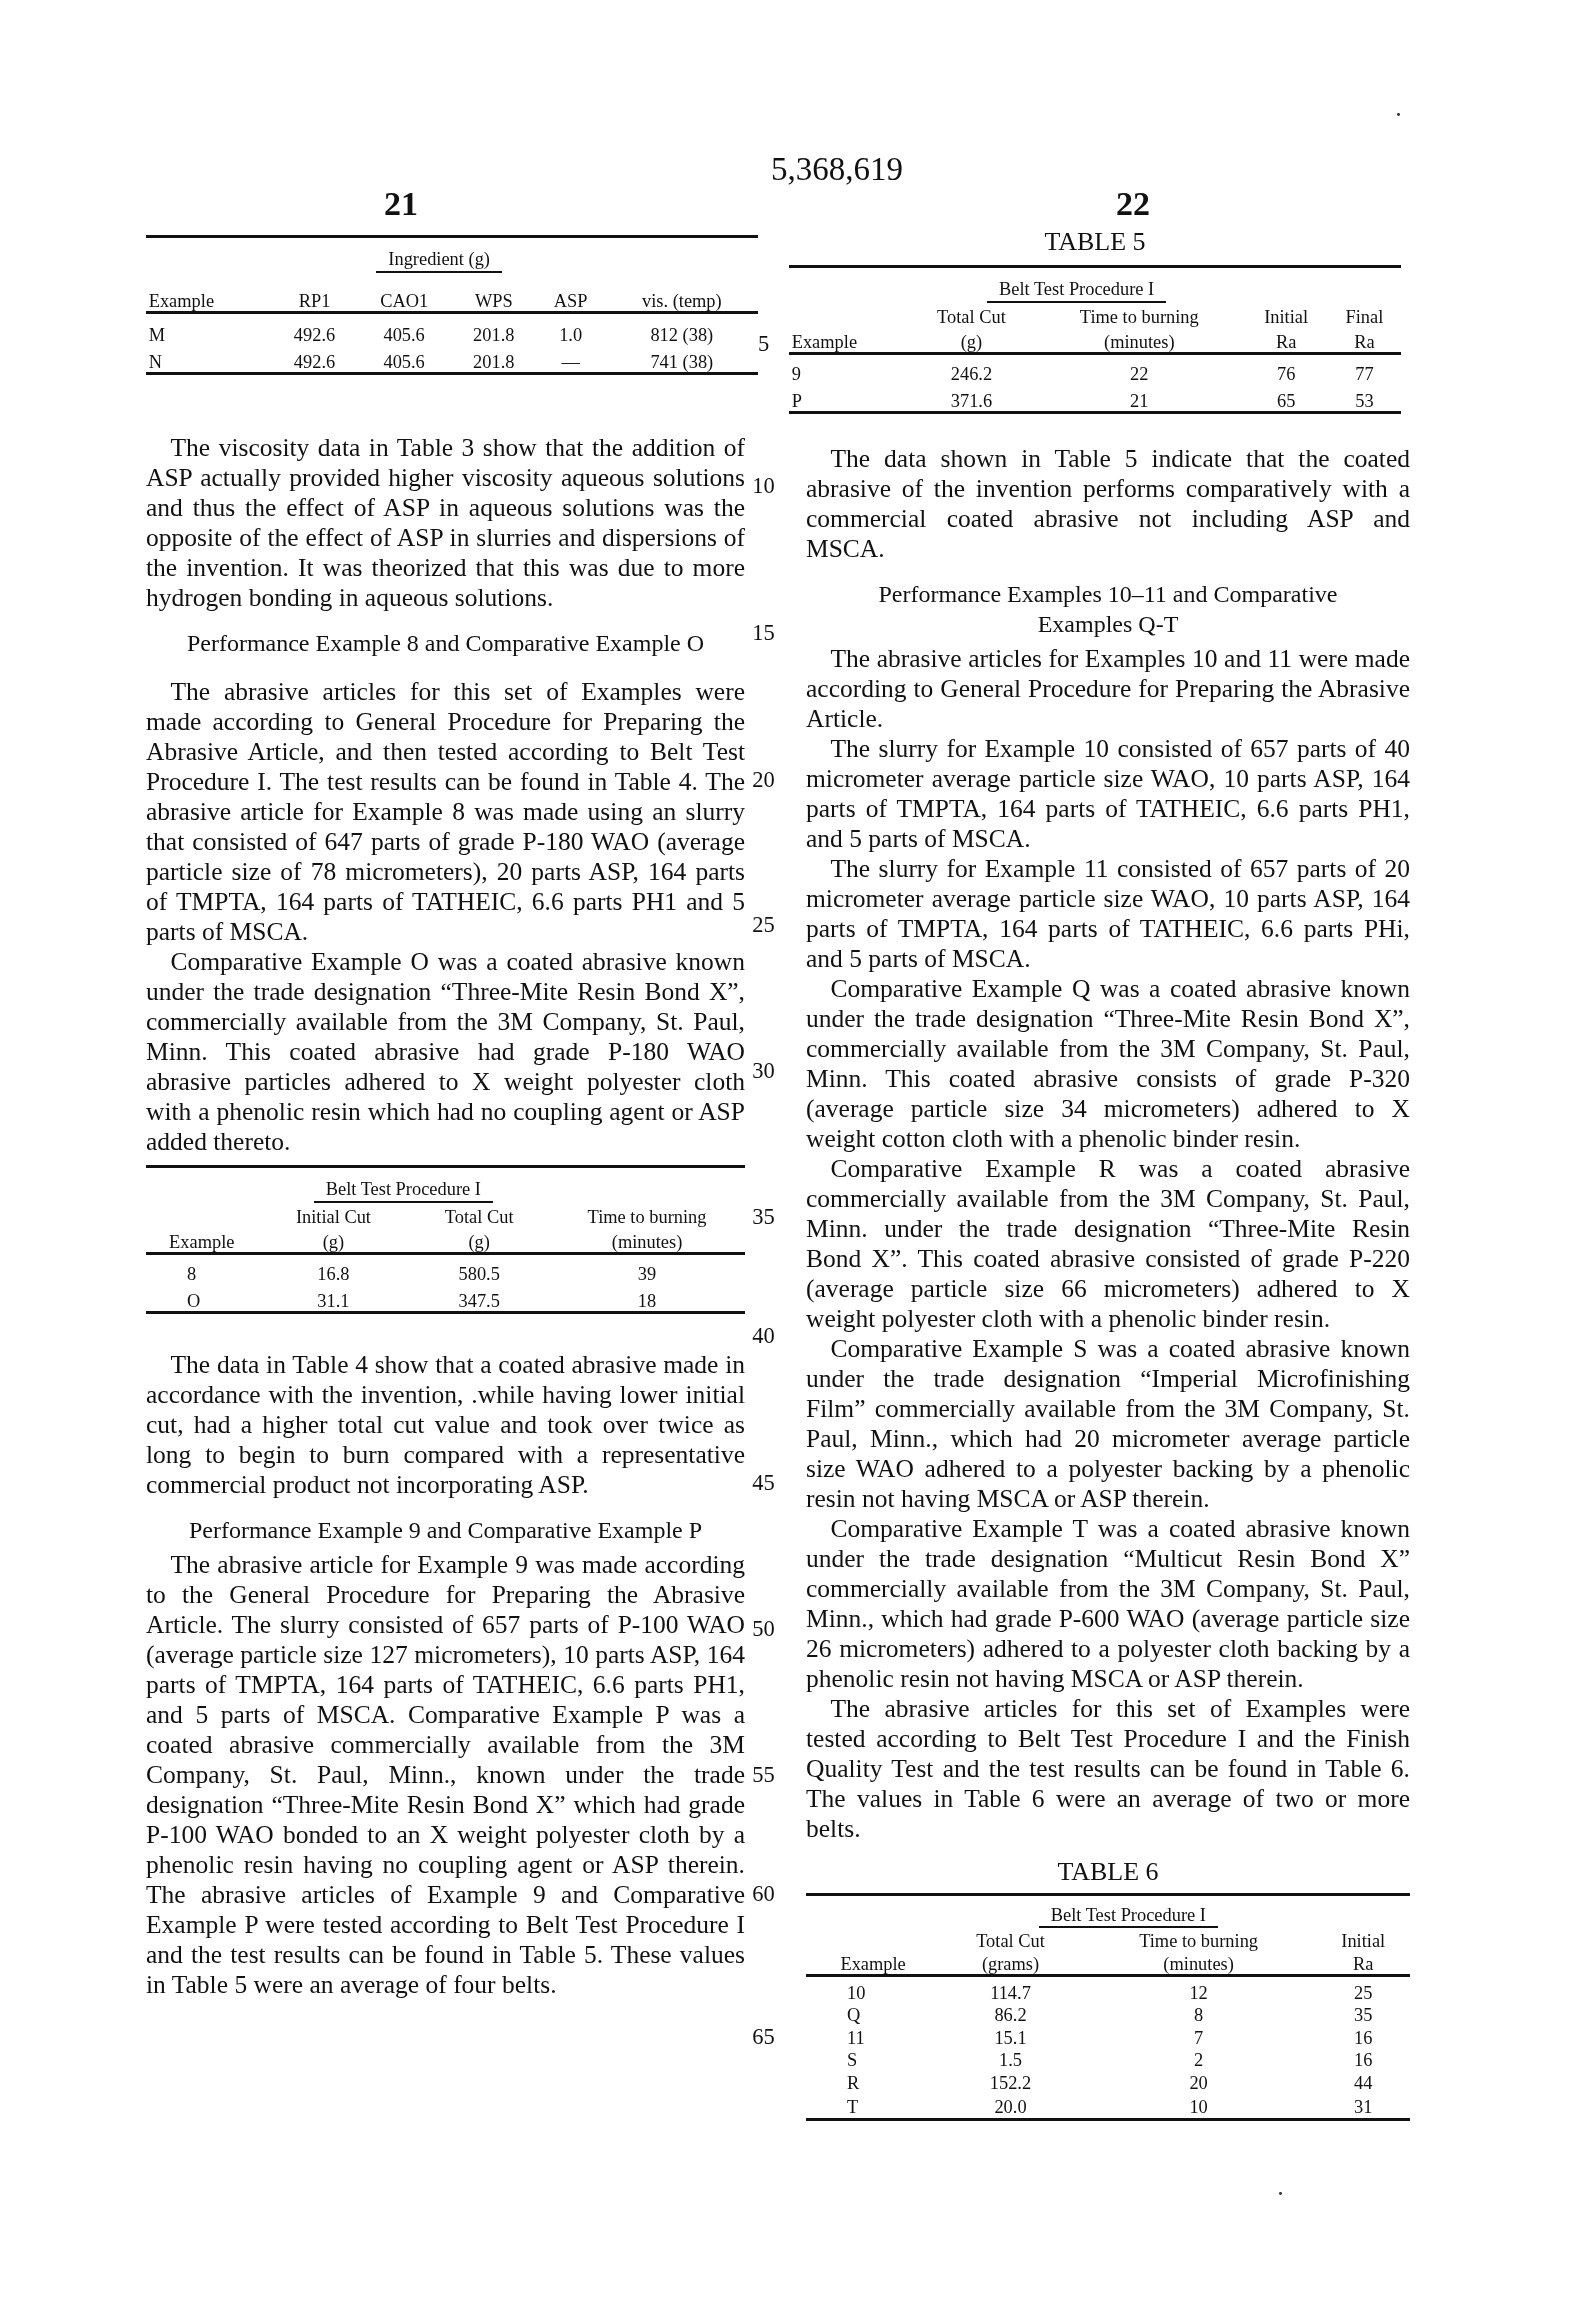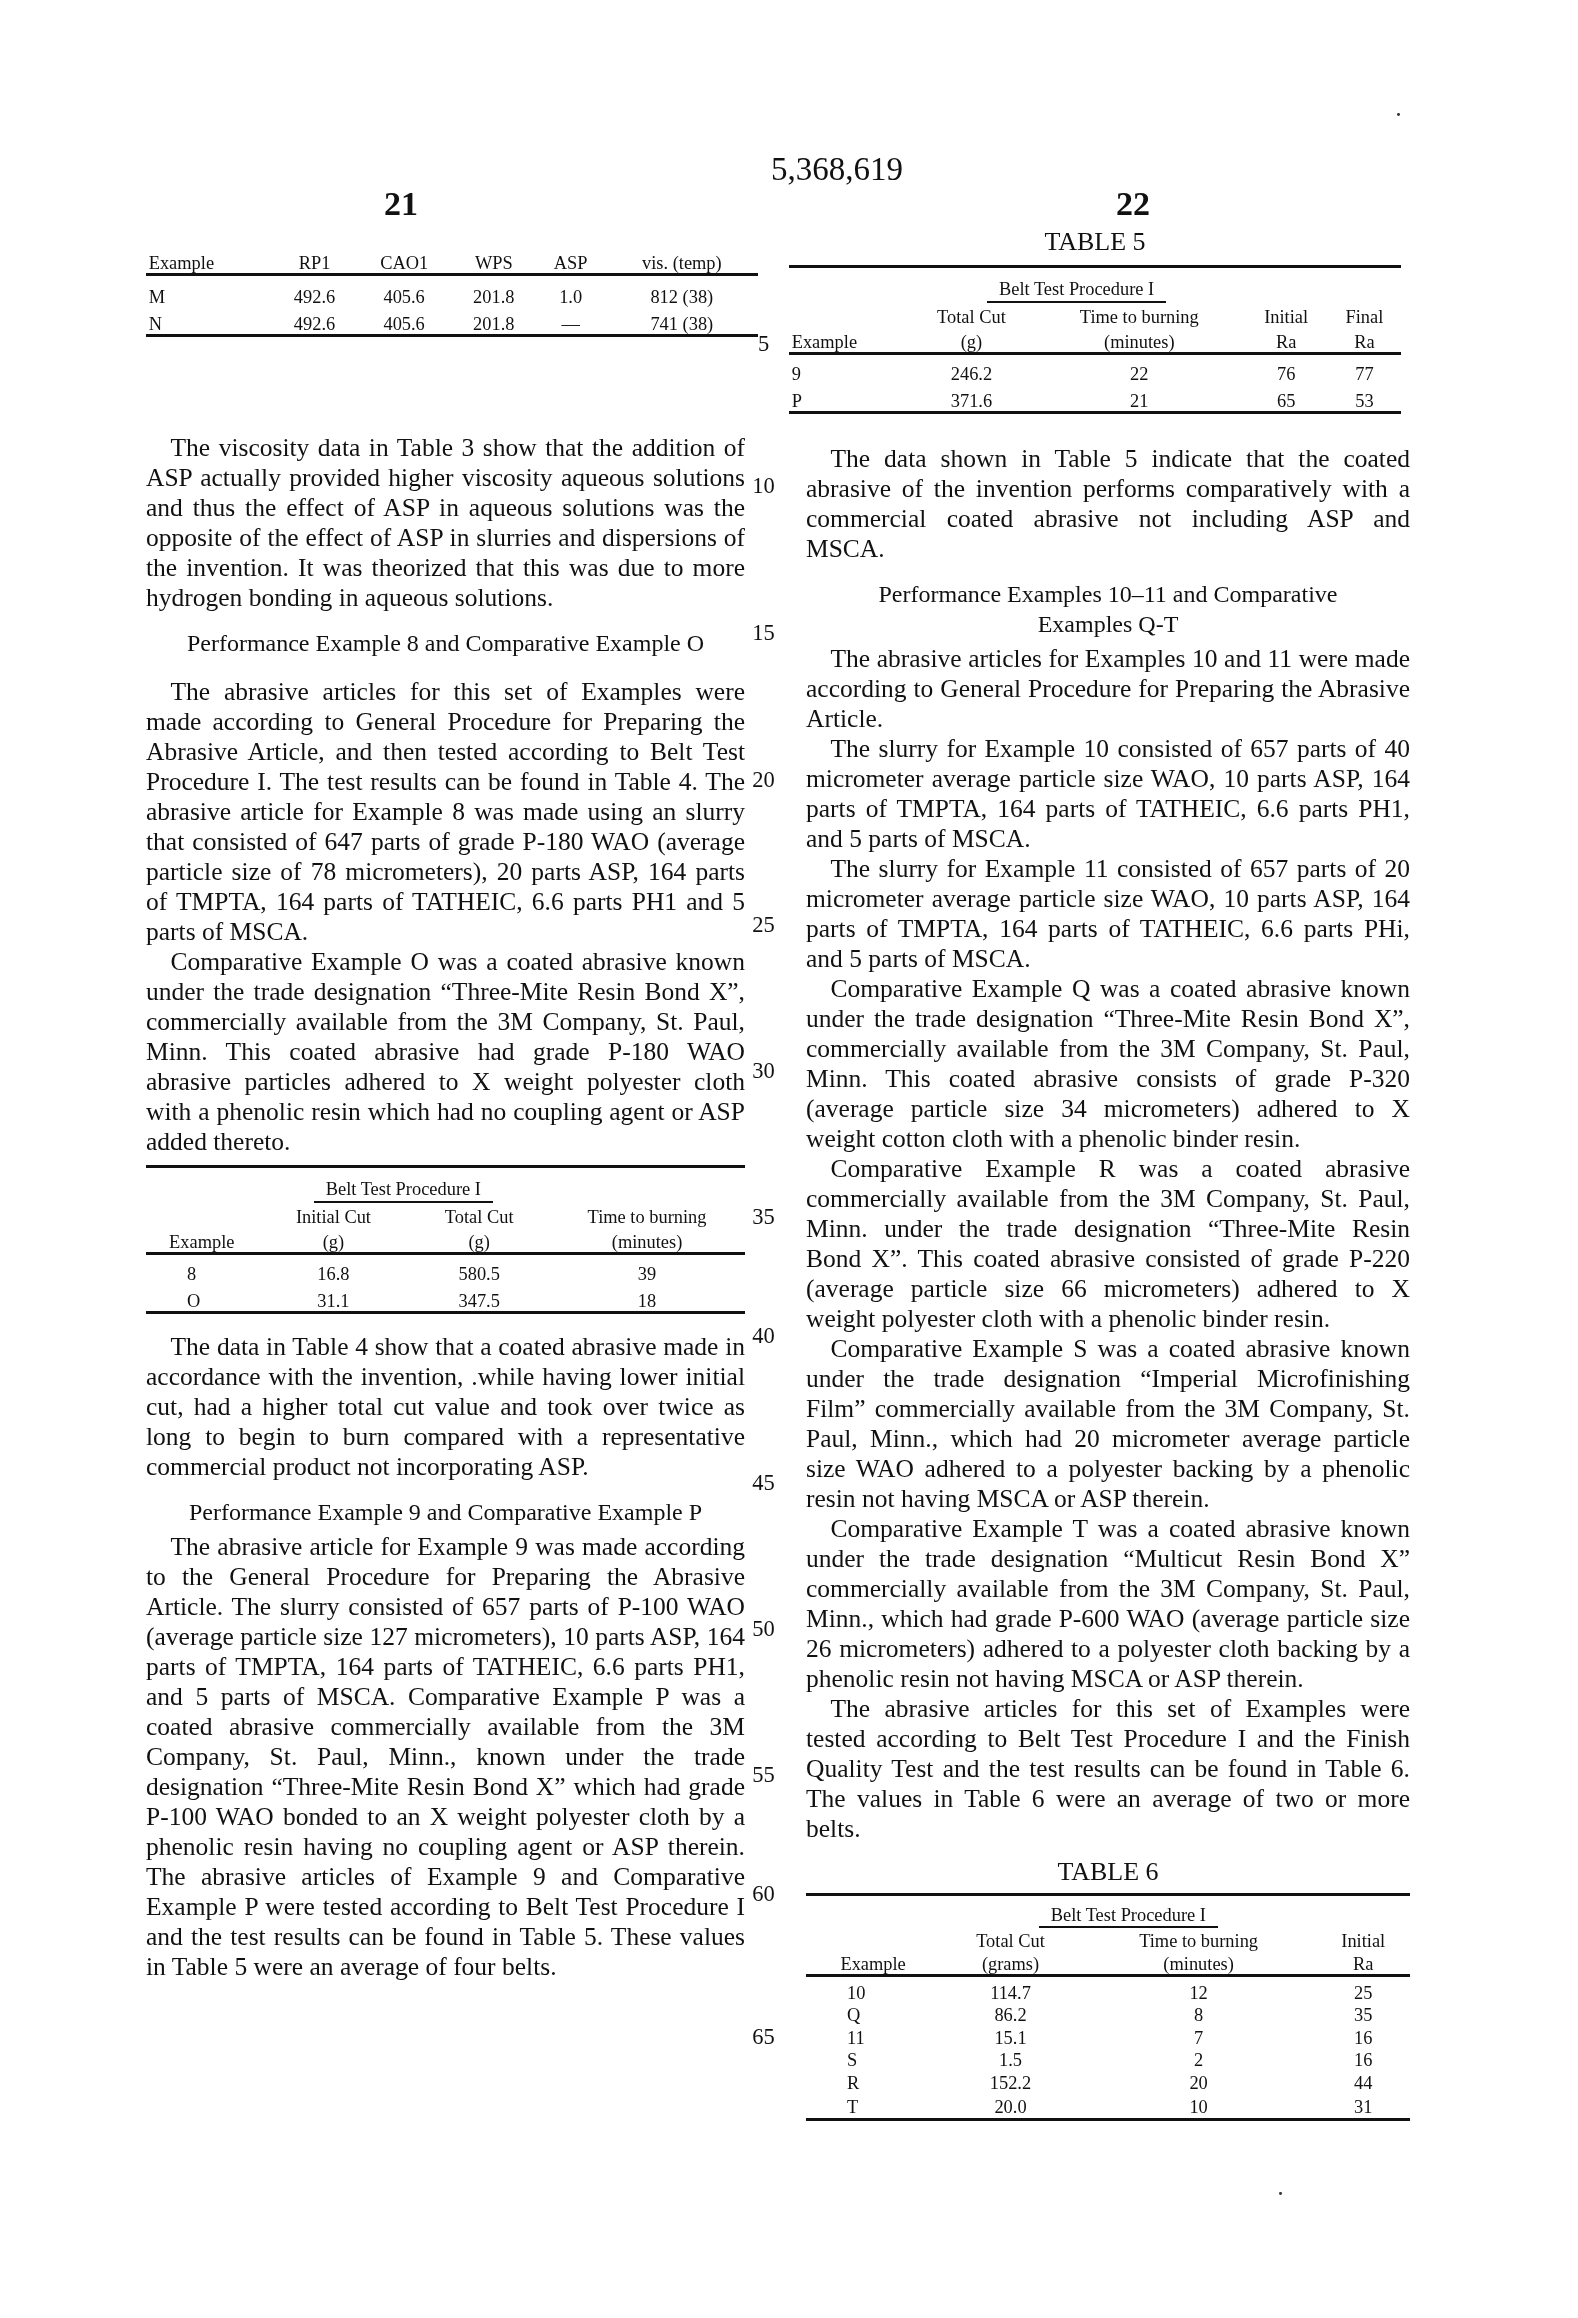--- a/index.html
+++ b/index.html
@@ -30,20 +30,25 @@
 <div class="abs patno">5,368,619</div>
 <div class="abs pgnum" style="left:333px;">21</div>
 <div class="abs pgnum" style="left:1065px;">22</div>
 
 <div class="dot" style="left:1397px; top:113px;"></div>
 <div class="dot" style="left:1279px; top:2192px;"></div>
 
 <div class="abs" style="left:146px; top:227px; width:612px;">
   <table class="pt" style="margin-top:8.2px;">
     <tbody>
+        <tr class="rule-top">
+      <td style="height:30px;"></td>
+      <td colspan="4" class="group" style="padding-top:11px;"><span>Ingredient (g)</span></td>
+      <td></td>
+    </tr>
     <tr class="rule-mid">
       <td class="l" style="height:38px;">Example</td>
       <td class="c">RP1</td>
       <td class="c">CAO1</td>
       <td class="c">WPS</td>
       <td class="c">ASP</td>
       <td class="c">vis. (temp)</td>
     </tr>
     <tr>
       <td class="l" style="height:31px;">M</td>
@@ -142,21 +147,21 @@
       <tr class="rule-bot">
         <td style="height:27px; padding-left:41px;">O</td>
         <td class="c">31.1</td>
         <td class="c">347.5</td>
         <td class="c">18</td>
       </tr>
     </tbody>
       </table>
   </div>
 
-  <p style="margin-top:18px;font-family:Liberation Serif, serif;">The data in Table 4 show that a coated abrasive made in accordance with the invention, .while having lower initial cut, had a higher total cut value and took over twice as long to begin to burn compared with a representative commercial product not incorporating ASP.</p>
+  <p style="margin-top:36px;font-family:Liberation Serif, serif;">The data in Table 4 show that a coated abrasive made in accordance with the invention, .while having lower initial cut, had a higher total cut value and took over twice as long to begin to burn compared with a representative commercial product not incorporating ASP.</p>
   <h3 style="margin-top:15px; margin-bottom:5.4px;">Performance Example 9 and Comparative Example P</h3>
   <p>The abrasive article for Example 9 was made according to the General Procedure for Preparing the Abrasive Article. The slurry consisted of 657 parts of P-100 WAO (average particle size 127 micrometers), 10 parts ASP, 164 parts of TMPTA, 164 parts of TATHEIC, 6.6 parts PH1, and 5 parts of MSCA. Comparative Example P was a coated abrasive commercially available from the 3M Company, St. Paul, Minn., known under the trade designation “Three-Mite Resin Bond X” which had grade P-100 WAO bonded to an X weight polyester cloth by a phenolic resin having no coupling agent or ASP therein. The abrasive articles of Example 9 and Comparative Example P were tested according to Belt Test Procedure I and the test results can be found in Table 5. These values in Table 5 were an average of four belts.</p>
 </div>
 
 <div class="gutter" style="top:331px;">5</div>
 <div class="gutter" style="top:473px;">10</div>
 <div class="gutter" style="top:620px;">15</div>
 <div class="gutter" style="top:767px;">20</div>
 <div class="gutter" style="top:912px;">25</div>
 <div class="gutter" style="top:1058px;">30</div>

